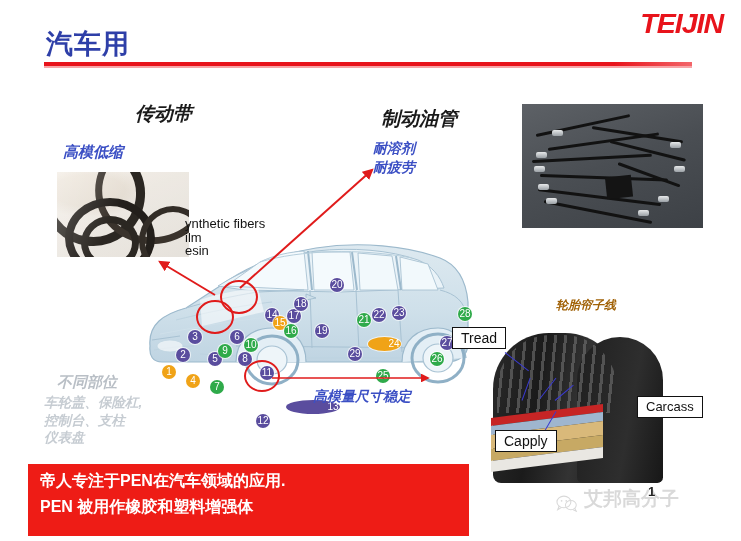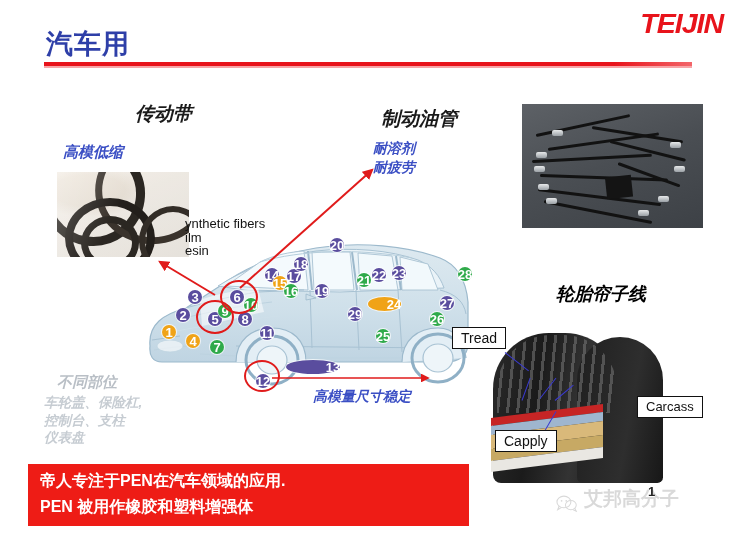--- a/index.html
+++ b/index.html
@@ -55,23 +55,23 @@
     position: absolute; left: 135px; top: 101px;
     font-size: 19px; font-weight: 700; font-style: italic;
     color: #1a1a1a; white-space: nowrap;
   }
   .h-hose {
     position: absolute; left: 381px; top: 106px;
     font-size: 19px; font-weight: 700; font-style: italic;
     color: #1a1a1a; white-space: nowrap;
   }
   .h-tire {
-    position: absolute; left: 556px; top: 282px;
-    font-size: 18px; font-weight: 700; font-style: italic;
-    color: #000000; white-space: nowrap;
+    position: absolute; left: 556px; top: 297px;
+    font-size: 12px; font-weight: 700; font-style: italic;
+    color: #a16207; white-space: nowrap;
   }
 
   .sub-belt {
     position: absolute; left: 63px; top: 143px;
     font-size: 15px; font-weight: 700; font-style: italic;
     color: #3B4FC4; white-space: nowrap;
   }
   .sub-hose {
     position: absolute; left: 373px; top: 139px;
     font-size: 14px; font-weight: 700; font-style: italic;
@@ -156,24 +156,25 @@
     position: absolute; left: 140px; top: 228px;
     width: 330px; height: 170px;
   }
   .car svg { display:block; width:100%; height:100%; }
 
   .marker {
     position: absolute;
     width: 14px; height: 14px;
     border-radius: 50%;
     color: #ffffff;
-    font-size: 13px; font-weight: 700;
+    font-size: 10px; font-weight: 400;
     display: flex; align-items: center; justify-content: center;
     box-shadow: 0 0 0 1px rgba(255,255,255,.7);
     line-height: 1;
+    margin-top: 40px;
   }
   .m-purple { background: #5a4d9e; }
   .m-orange { background: #f0a317; }
   .m-green  { background: #2faa4a; }
 
   .hl-circle {
     position: absolute;
     border: 2px solid #E01B1B;
     border-radius: 50%;
   }
@@ -235,21 +236,21 @@
     height: 1px;
     transform-origin: left center;
   }
 
   
   .arrowsvg { position: absolute; left:0; top:0; width:741px; height:541px; pointer-events:none; }
 
   
   .banner {
     position: absolute; left: 28px; top: 464px;
-    width: 441px; height: 62px;
+    width: 441px; height: 72px;
     background: #EE1C16;
   }
   .banner .l1 {
     position: absolute; left: 12px; top: 7px;
     font-size: 16px; font-weight: 700; color: #ffffff;
     white-space: nowrap;
   }
   .banner .l2 {
     position: absolute; left: 12px; top: 33px;
     font-size: 16px; font-weight: 700; color: #ffffff;

